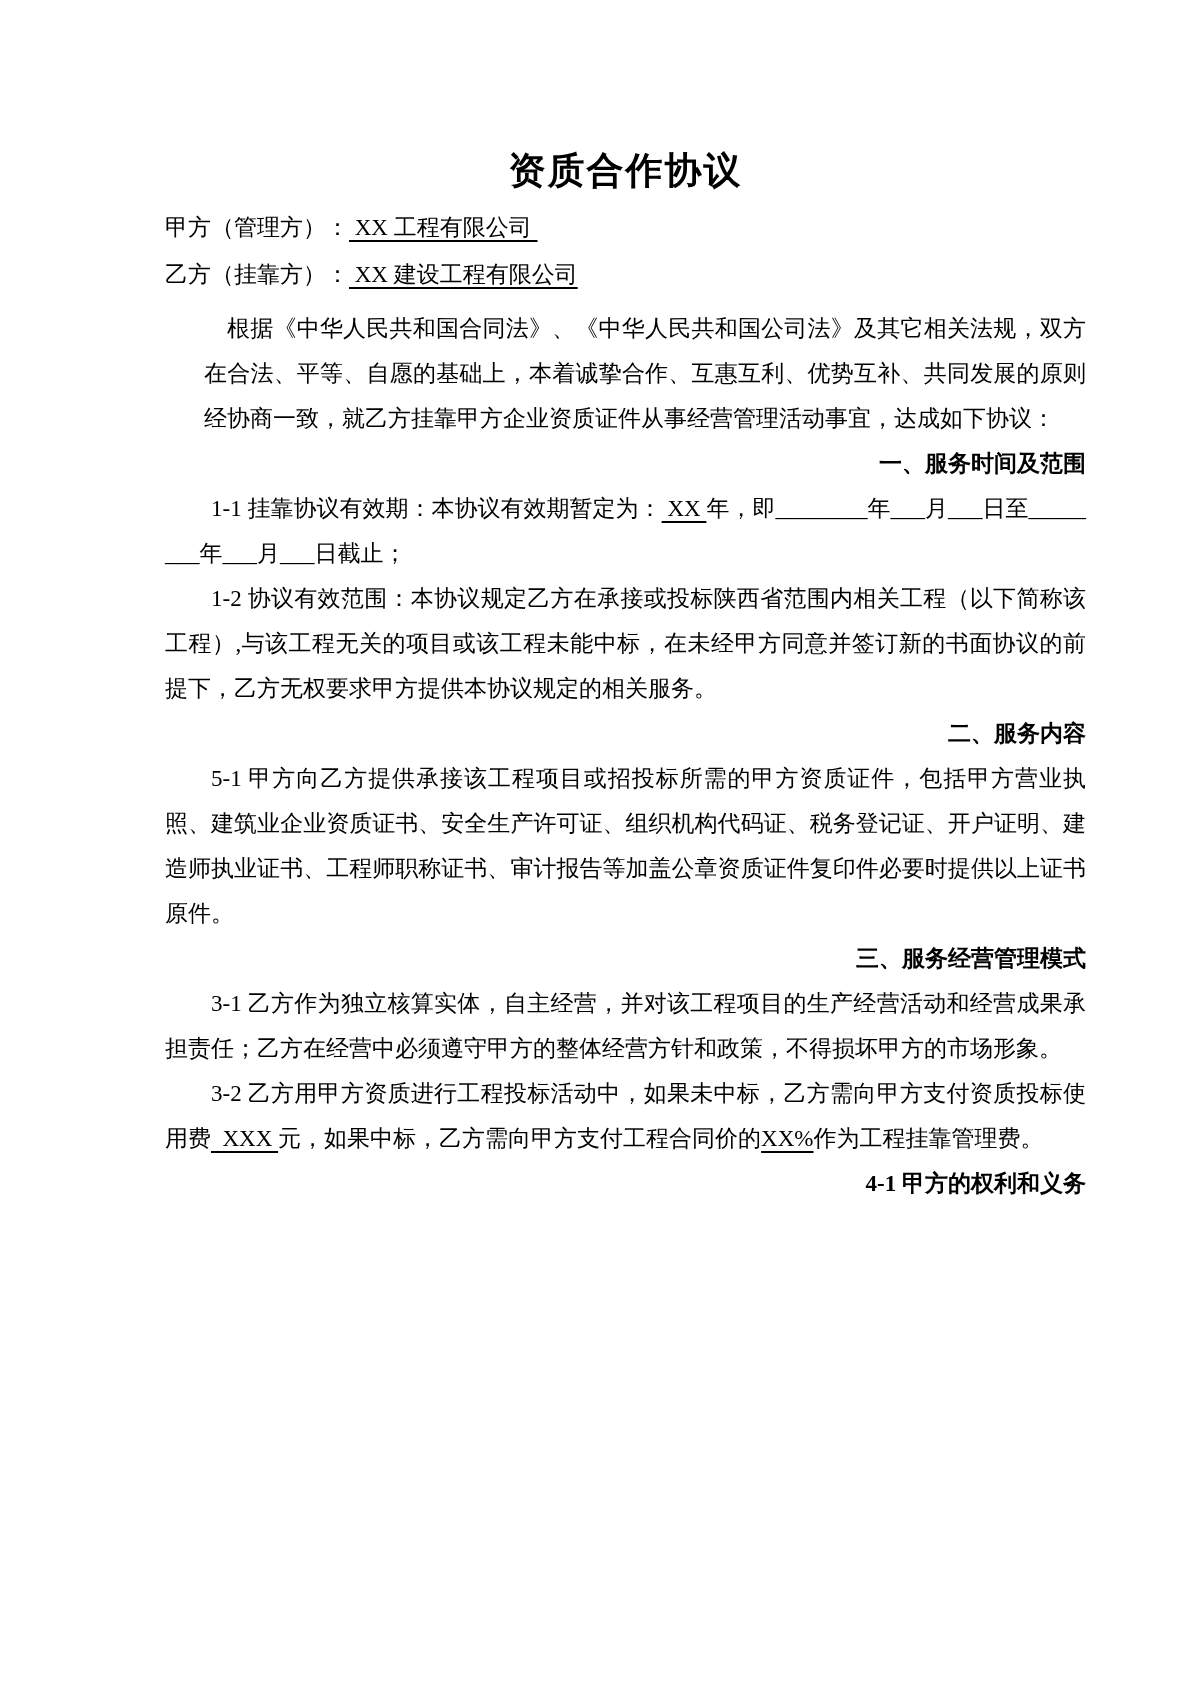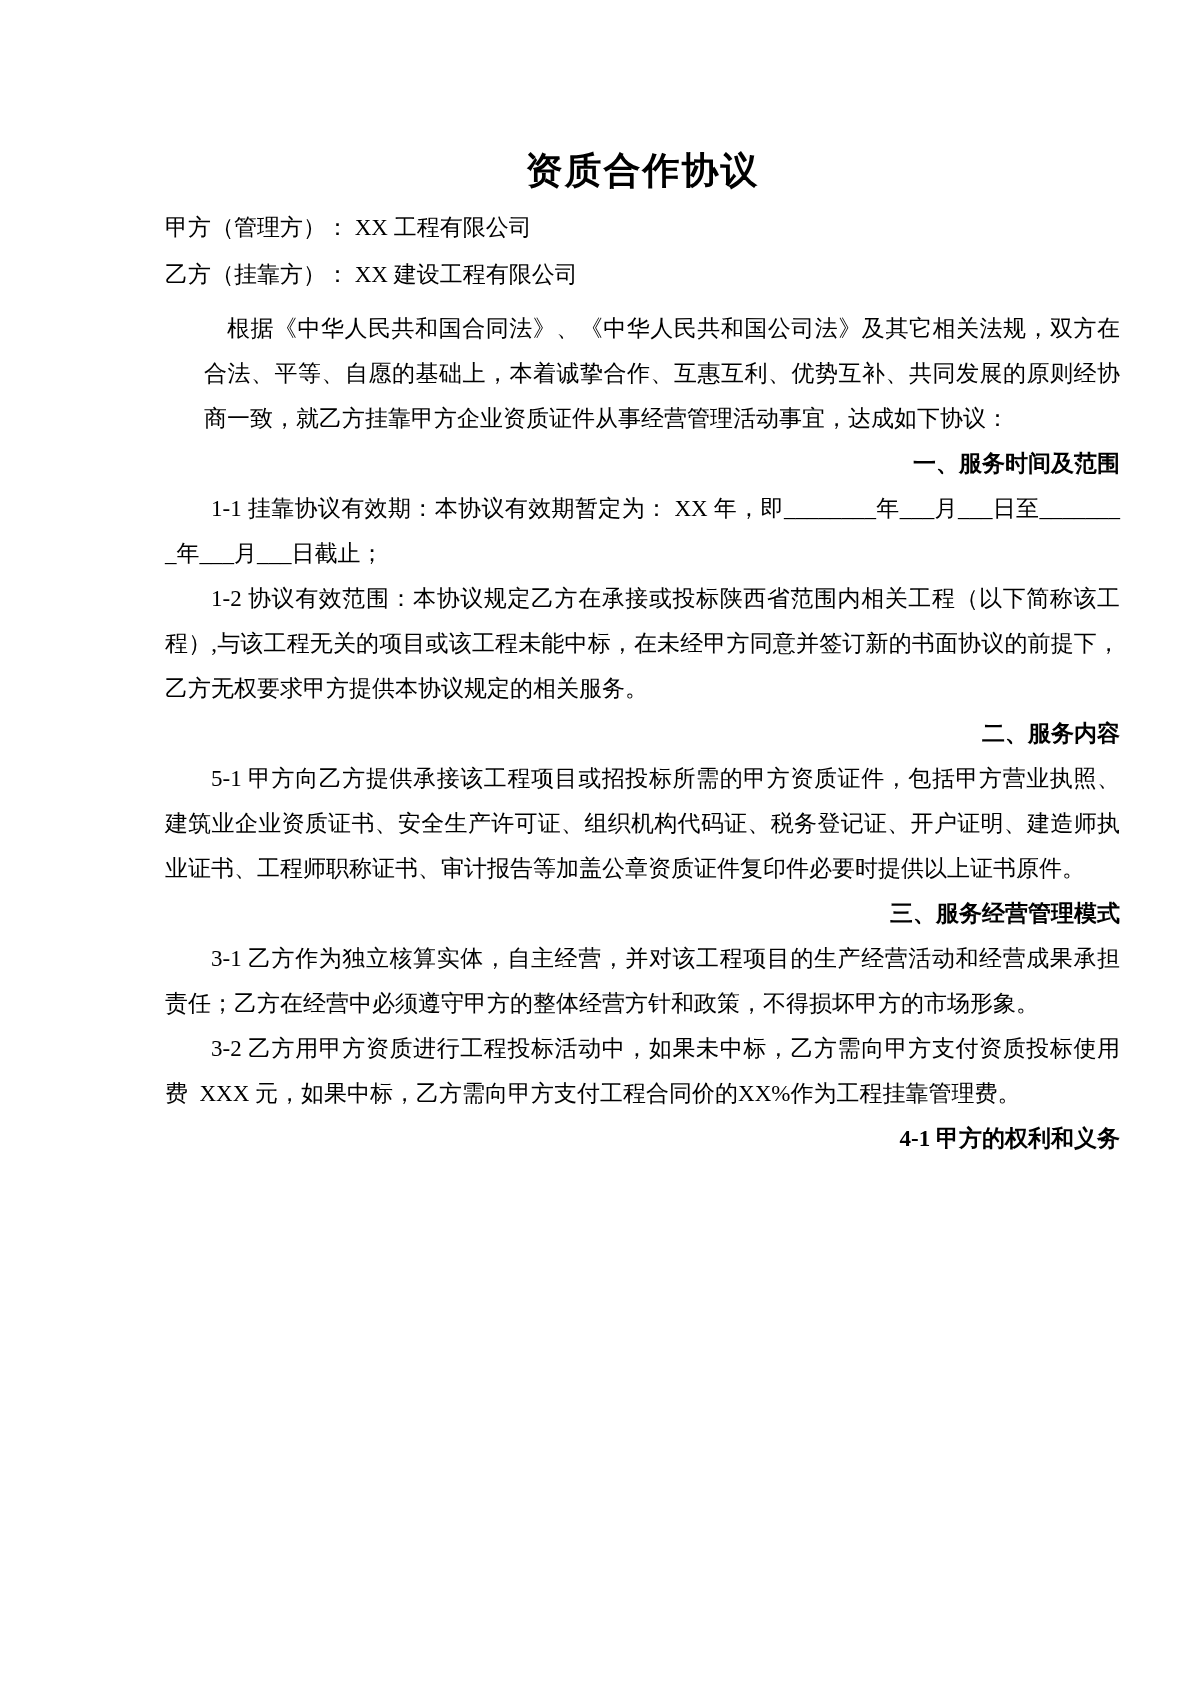--- a/index.html
+++ b/index.html
@@ -2,21 +2,21 @@
 <html><head>
 <meta charset="utf-8">
 <style>
   html,body{margin:0;padding:0;background:#ffffff;}
   .page{
     position:relative;
     width:1190px;height:1683px;
     margin:0 auto;
     background:#ffffff;
     box-sizing:border-box;
-    padding:142px 70px 0 165px;
+    padding:142px 104px 0 165px;
     overflow:hidden;
     font-family:"Liberation Serif","DejaVu Serif",serif;
     color:#000000;
   }
   .title{
     font-size:37px;
     font-weight:bold;
     text-align:center;
     line-height:58px;
     letter-spacing:2px;
@@ -25,20 +25,21 @@
   .block{
     font-size:23px;
     line-height:45px;
     text-align:justify;
     word-break:break-all;
   }
   .block.field-line{text-align:left;line-height:47px;}
   .block.heading{font-weight:bold;text-align:right;}
   .block.intro{margin-top:8px;}
   .u{
+    text-decoration:underline;
     text-underline-offset:5px;
     text-decoration-thickness:1.5px;
   }
   .b{font-weight:bold;}
 </style>
 </head>
 <body>
 
 <div class="page">
   <div class="title">资质合作协议</div>

